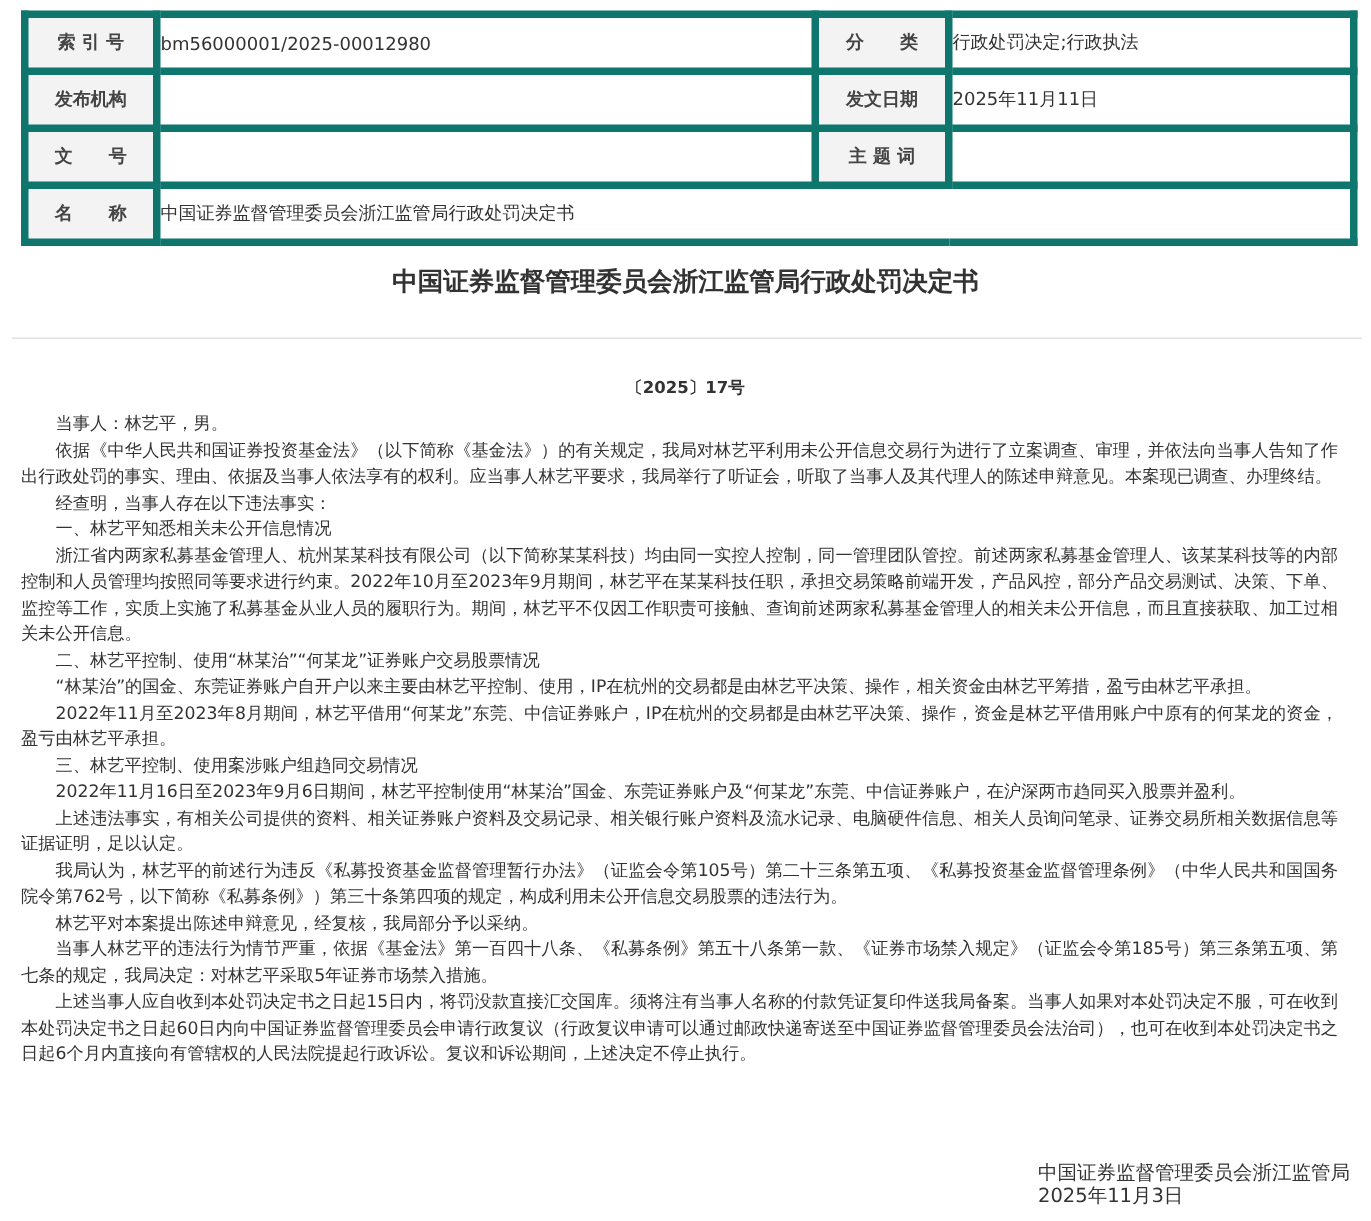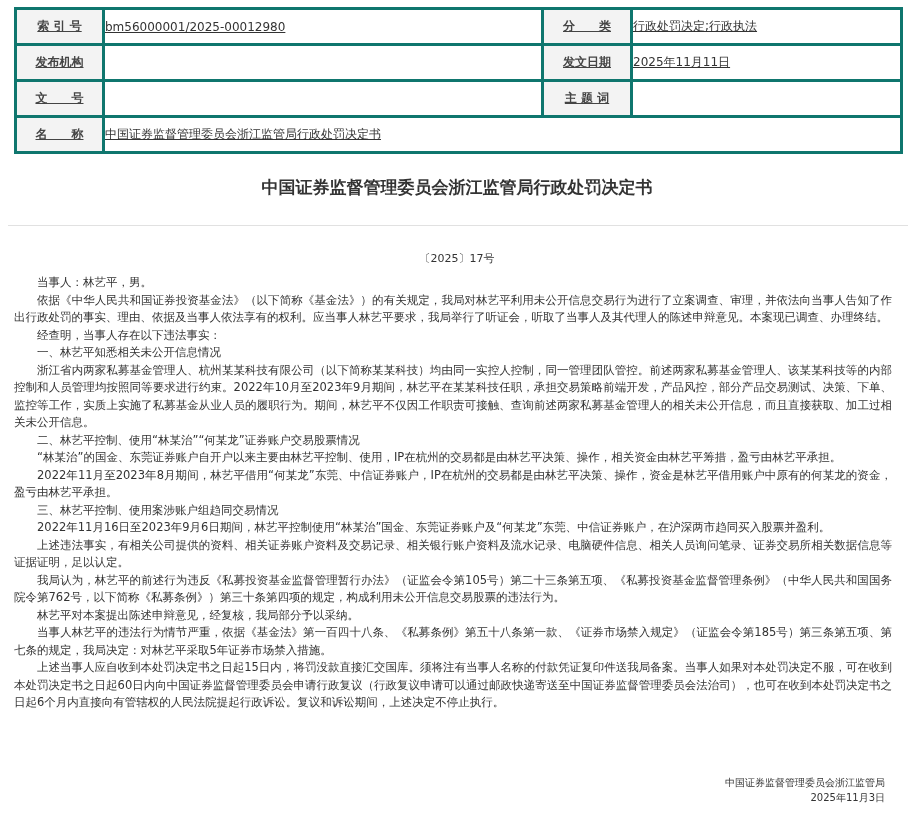--- a/index.html
+++ b/index.html
@@ -1,26 +1,26 @@
 <!DOCTYPE html>
 <html><head>
   <meta charset="utf-8">
   <style>
     html, body { margin:0; padding:0; background:#ffffff; }
     body { width:914px; height:814px; overflow:hidden; font-family:"DejaVu Sans", sans-serif; color:#333; }
     .meta-table { position:absolute; left:14px; top:7px; width:886px; border-collapse:collapse; table-layout:fixed; font-size:12px; }
-    .meta-table td { border:3px solid #0f766e; height:33px; padding:0; vertical-align:middle;text-decoration:underline; }
+    .meta-table td { border:5px solid #0f766e; height:33px; padding:0; vertical-align:middle; }
     .meta-table td.lbl { background:#f3f3f3; color:#444; font-weight:bold; text-align:center; }
     .meta-table td.val { color:#333; }
     .doc-title { position:absolute; left:0; top:176px; width:914px; text-align:center; font-size:17px; font-weight:bold; color:#333; }
     .divider { position:absolute; left:8px; top:225px; width:900px; height:1px; background:#e1e1e1; }
-    .doc-number { position:absolute; left:0; top:251px; width:914px; text-align:center; font-size:11px; color:#333; }
+    .doc-number { position:absolute; left:0; top:251px; width:914px; text-align:center; font-size:11px; color:#333;font-weight:bold; }
     .body-text { position:absolute; left:14px; top:274px; width:878px; font-size:11.5px; line-height:17.5px; color:#333; }
     .body-text p { margin:0; text-indent:2em; text-align:justify; }
-    .signature { position:absolute; right:29px; top:775px; text-align:right; font-size:10px; line-height:15px; color:#333; }
+    .signature { position:absolute; right:14px; top:775px; font-size:13px; line-height:15px; color:#333; }
   </style>
 </head>
 <body>
 
 <table class="meta-table">
   <colgroup>
     <col style="width:88px">
       <col style="width:439px">
       <col style="width:89px">
       <col style="width:270px">

